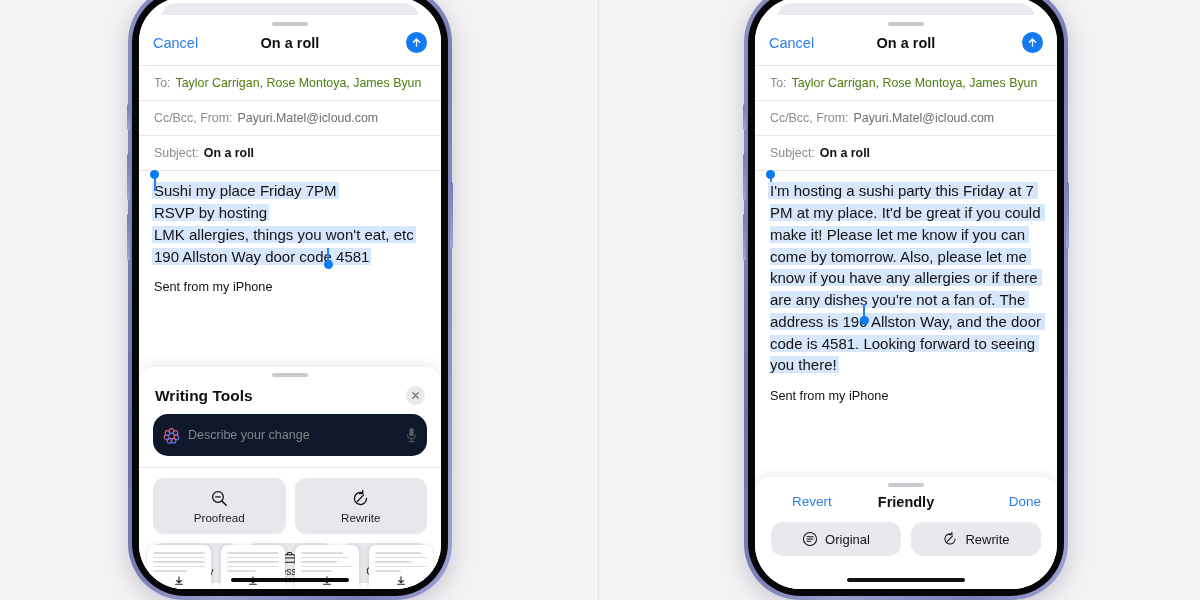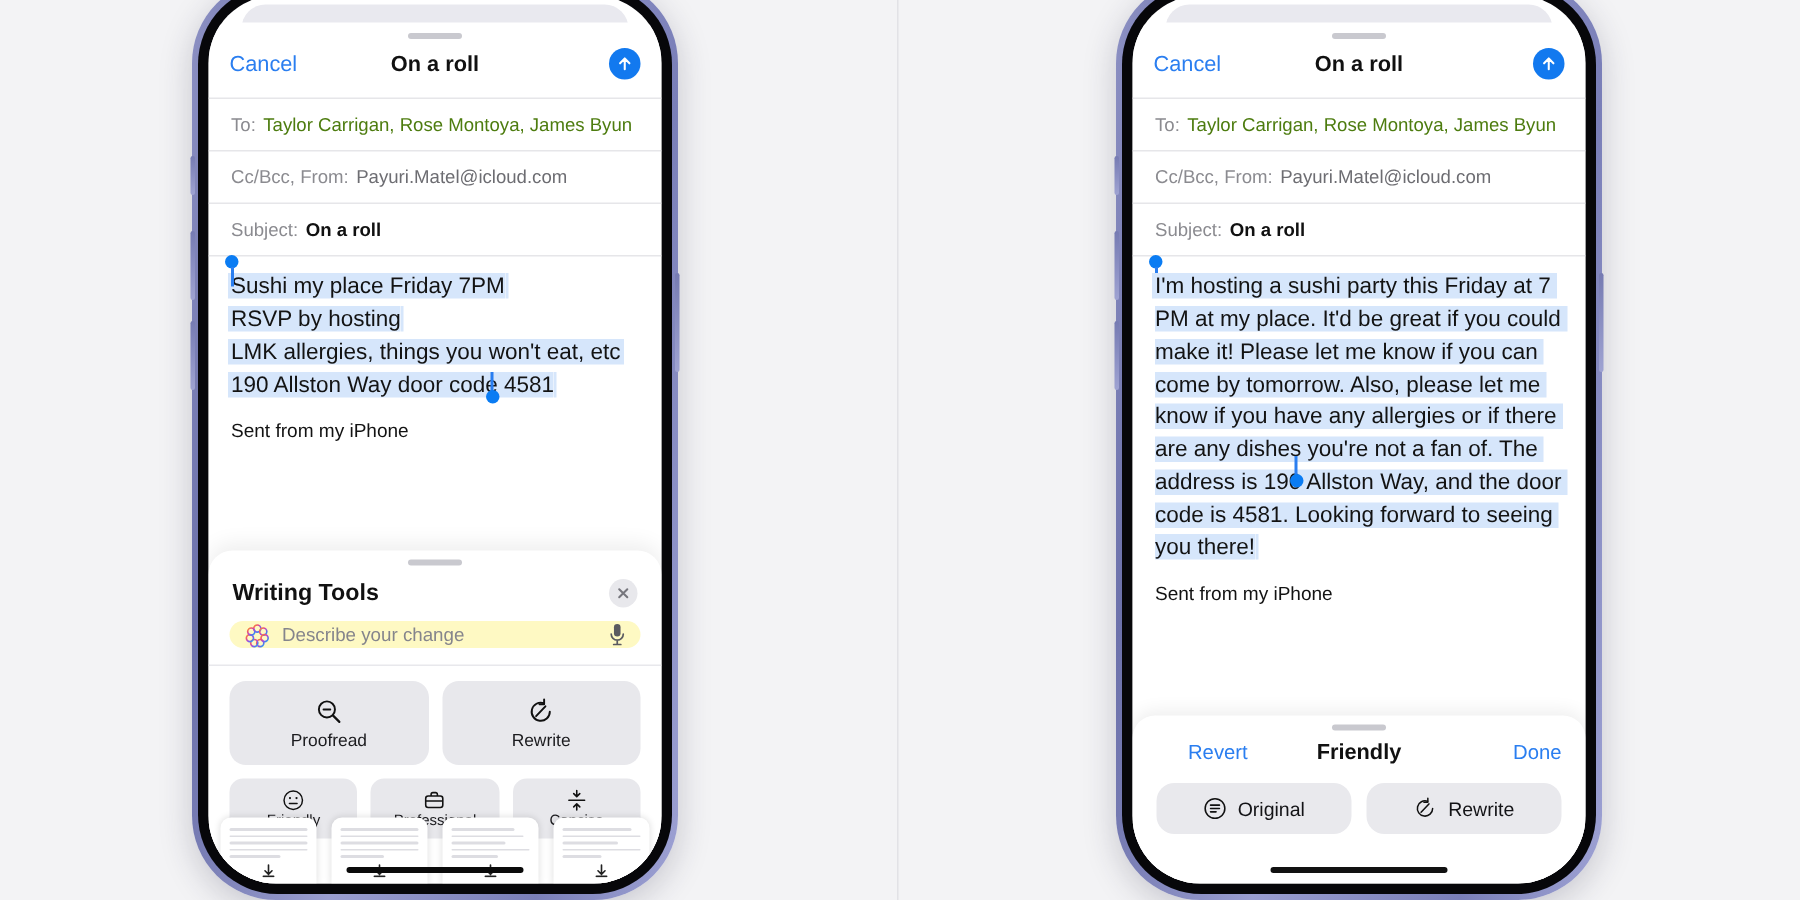--- a/index.html
+++ b/index.html
@@ -109,21 +109,21 @@
     display: flex; flex-direction: column;
   }
   .wt-grab { width: 36px; height: 4px; border-radius: 2px; background: #c9c9cf; margin: 6px auto 0; }
   .wt-head { display: flex; align-items: center; justify-content: space-between; padding: 9px 16px 8px; }
   .wt-title { font-size: 15.5px; font-weight: bold; color: #111; }
   .wt-close {
     width: 19px; height: 19px; border-radius: 50%; background: #e8e8ec;
     display: flex; align-items: center; justify-content: center; color: #7c7c82; font-size: 11px;
   }
   .wt-search {
-    margin: 1px 14px 0; height: 18px; border-radius: 15px; background: #fef9c3;
+    margin: 1px 14px 0; height: 42px; border-radius: 15px; background: #0f172a;
     display: flex; align-items: center; padding: 0 10px; gap: 8px;
   }
   .ai-orb { width: 17px; height: 17px; flex: none; }
   .wt-ph { flex: 1; color: #85858c; font-size: 12.5px; }
   .mic { width: 11px; flex: none; }
   .wt-sep { height: 1px; background: #e8e8ec; margin: 11px 0 0; }
 
   .wt-grid { padding: 10px 14px 0; }
   .row2 { display: flex; gap: 9px; }
   .big-btn {

